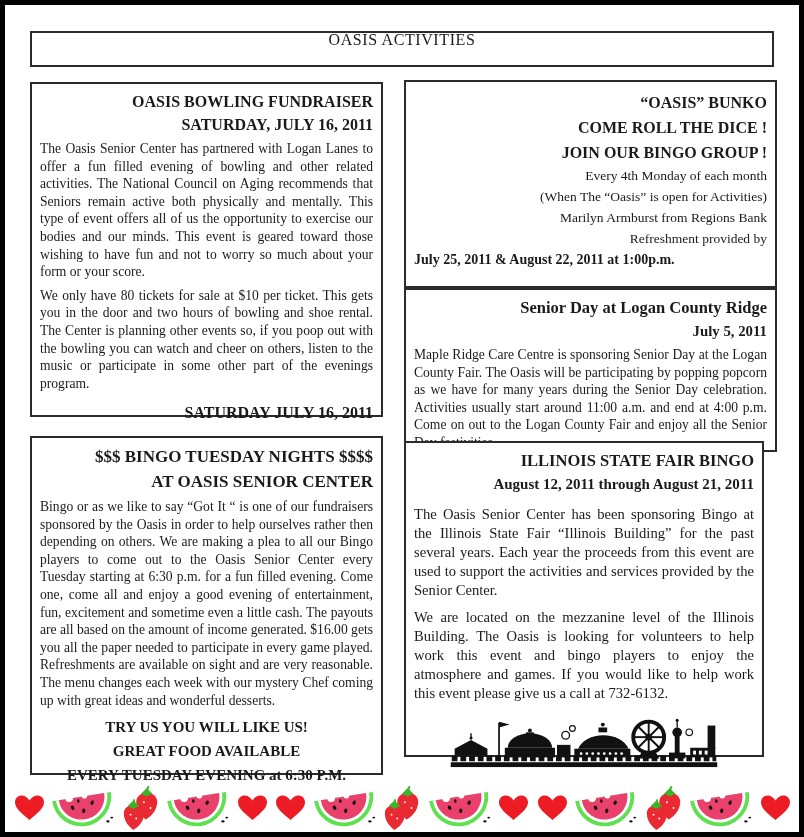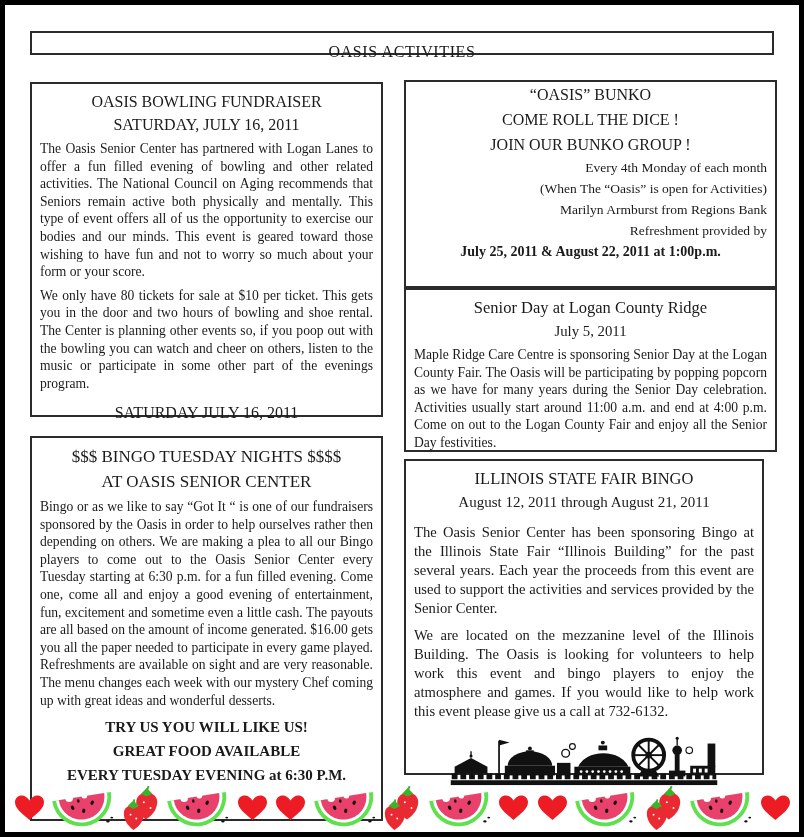--- a/index.html
+++ b/index.html
@@ -16,41 +16,41 @@
   }
   .box{
     position:absolute;
     box-sizing:border-box;
     border:2px solid #2b2b2b;
     background:#fff;
     padding:6px 8px;
   }
   .title-box{
     left:25px;top:26px;width:744px;height:20px;
-    display:flex;align-items:flex-start;justify-content:center;
-    padding:10px;
+    display:flex;align-items:flex-end;justify-content:center;
+    padding:16px;
   }
   .title-box .t{font-size:16px;letter-spacing:.6px;}
-  .hd{font-weight:normal;text-align:center;}
+  .hd{font-weight:bold;text-align:right;}
   .hd-lg{font-size:16px;line-height:23px;}
   .hd-xl{font-size:17px;line-height:25px;}
   .sub{text-align:right;font-size:13.5px;line-height:21px;}
-  .sub-b{text-align:center;font-size:14px;line-height:22px;font-weight:bold;}
+  .sub-b{text-align:left;font-size:14px;line-height:22px;font-weight:bold;}
   .body-txt{
     font-size:13.6px;line-height:17.6px;
     text-align:justify;margin:4px 0 0 0;
   }
   .body-lg{font-size:14.6px;line-height:19px;}
   .closing{font-weight:bold;text-align:center;font-size:15px;line-height:24px;}
   
   .bowling{left:25px;top:77px;width:353px;height:335px;}
-  .bingo{left:25px;top:431px;width:353px;height:385px;}
-  .bunko{left:399px;top:75px;width:373px;height:208px;padding-top:0;}
+  .bingo{left:25px;top:431px;width:353px;height:339px;}
+  .bunko{left:399px;top:75px;width:373px;height:208px;padding-top:8px;}
   .senior{left:399px;top:283px;width:373px;height:164px;}
-  .statefair{left:399px;top:454px;width:360px;height:316px;padding-left:8px;}
+  .statefair{left:399px;top:436px;width:360px;height:316px;padding-left:8px;}
   .fairart{display:block;margin:10px auto 0 auto;}
   .decor-row{
     position:absolute;left:2px;right:2px;top:778px;height:50px;
     display:flex;align-items:center;justify-content:space-evenly;
   }
   .decor-row svg{flex:0 0 auto;}
 </style>
 </head>
 <body>
 
@@ -73,21 +73,21 @@
     <div class="hd hd-xl">AT OASIS SENIOR CENTER</div>
     <p class="body-txt">Bingo or as we like to say “Got It “ is one of  our  fundraisers sponsored by the Oasis in order to help ourselves rather then depending on others. We are making a plea to all our Bingo players to come out to the Oasis Senior Center every Tuesday starting at 6:30 p.m. for a fun filled evening. Come one, come all and enjoy a good evening of entertainment, fun, excitement and sometime even a little cash. The payouts are all based on the amount of income generated. $16.00 gets you all the paper needed to participate in every game played. Refreshments are available on sight and are very reasonable. The menu changes each week with our mystery Chef coming up with great ideas and wonderful desserts.</p>
     <div class="closing" style="margin-top:6px">TRY US YOU WILL LIKE US!</div>
     <div class="closing">GREAT FOOD AVAILABLE</div>
     <div class="closing">EVERY TUESDAY EVENING at 6:30 P.M.</div>
   </div>
 
   <div class="box bunko">
     <div class="hd hd-lg" style="line-height:25px">“OASIS” BUNKO</div>
     <div class="hd hd-lg" style="line-height:25px">COME ROLL THE DICE !</div>
-    <div class="hd hd-lg" style="line-height:25px">JOIN OUR BUNKO GROUP !</div>
+    <div class="hd hd-lg" style="line-height:25px">JOIN OUR BINGO GROUP !</div>
     <div class="sub">Every 4th Monday of each month</div>
     <div class="sub">(When The “Oasis” is open for Activities)</div>
     <div class="sub">Marilyn Armburst from Regions Bank</div>
     <div class="sub">Refreshment provided by</div>
     <div class="sub-b">July 25, 2011 &amp; August 22, 2011 at 1:00p.m.</div>
   </div>
 
   <div class="box senior">
     <div class="hd hd-lg" style="font-size:16.5px;line-height:24px">Senior Day at Logan County Ridge</div>
     <div class="hd" style="font-size:14.8px;line-height:22px">July 5, 2011</div>

